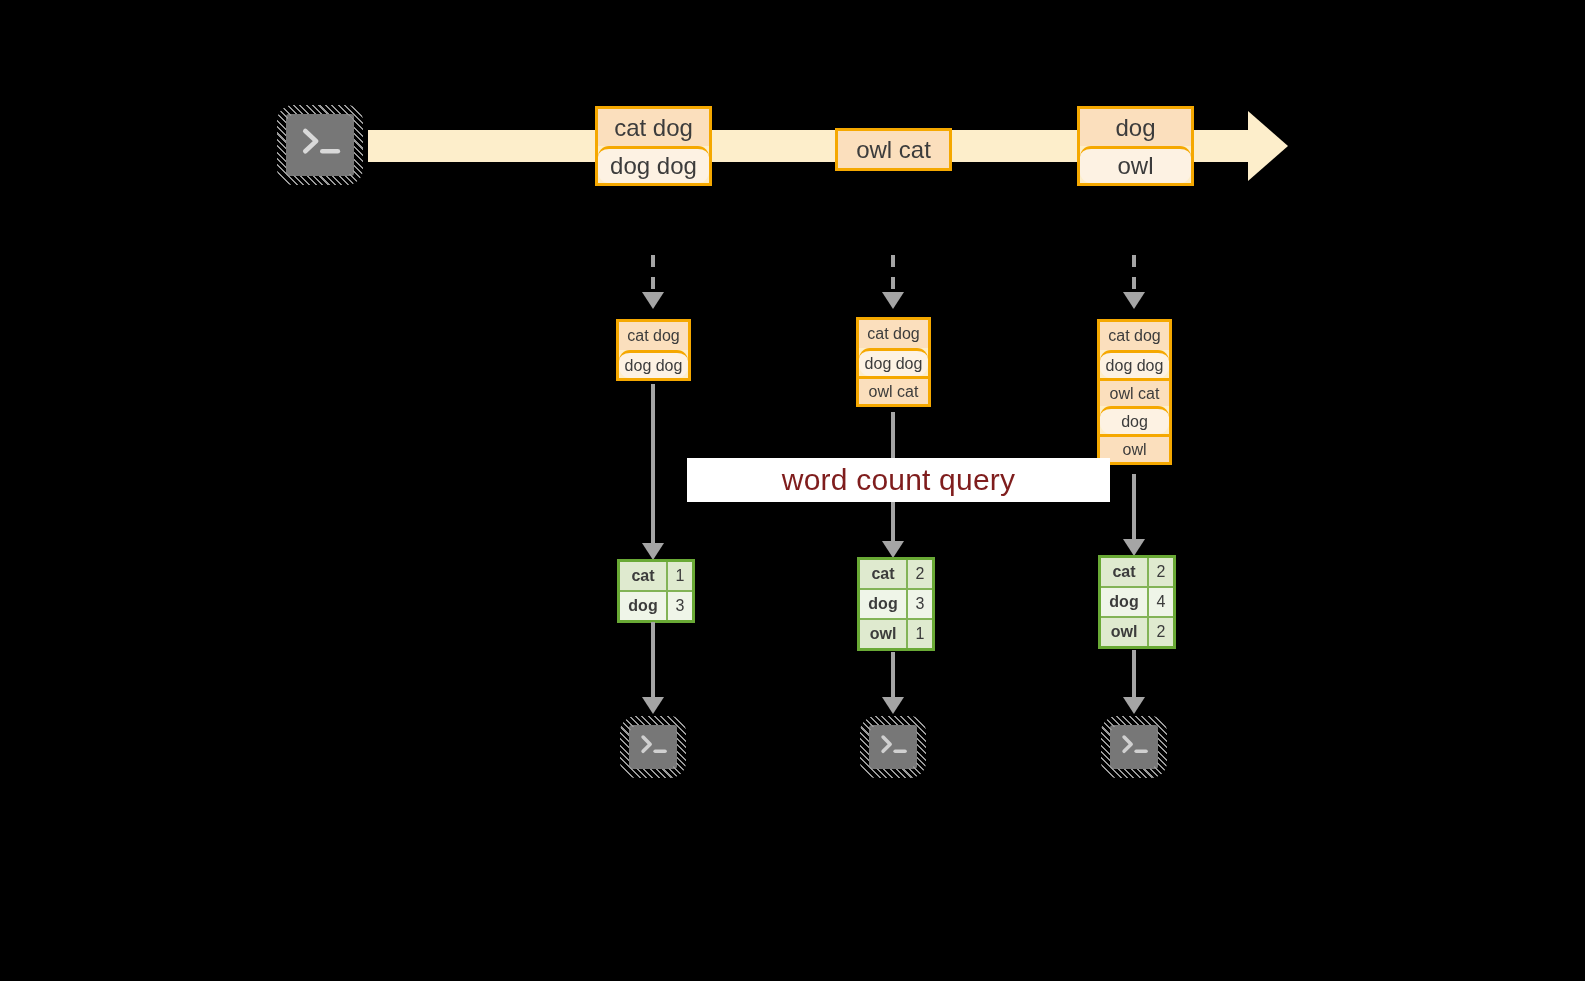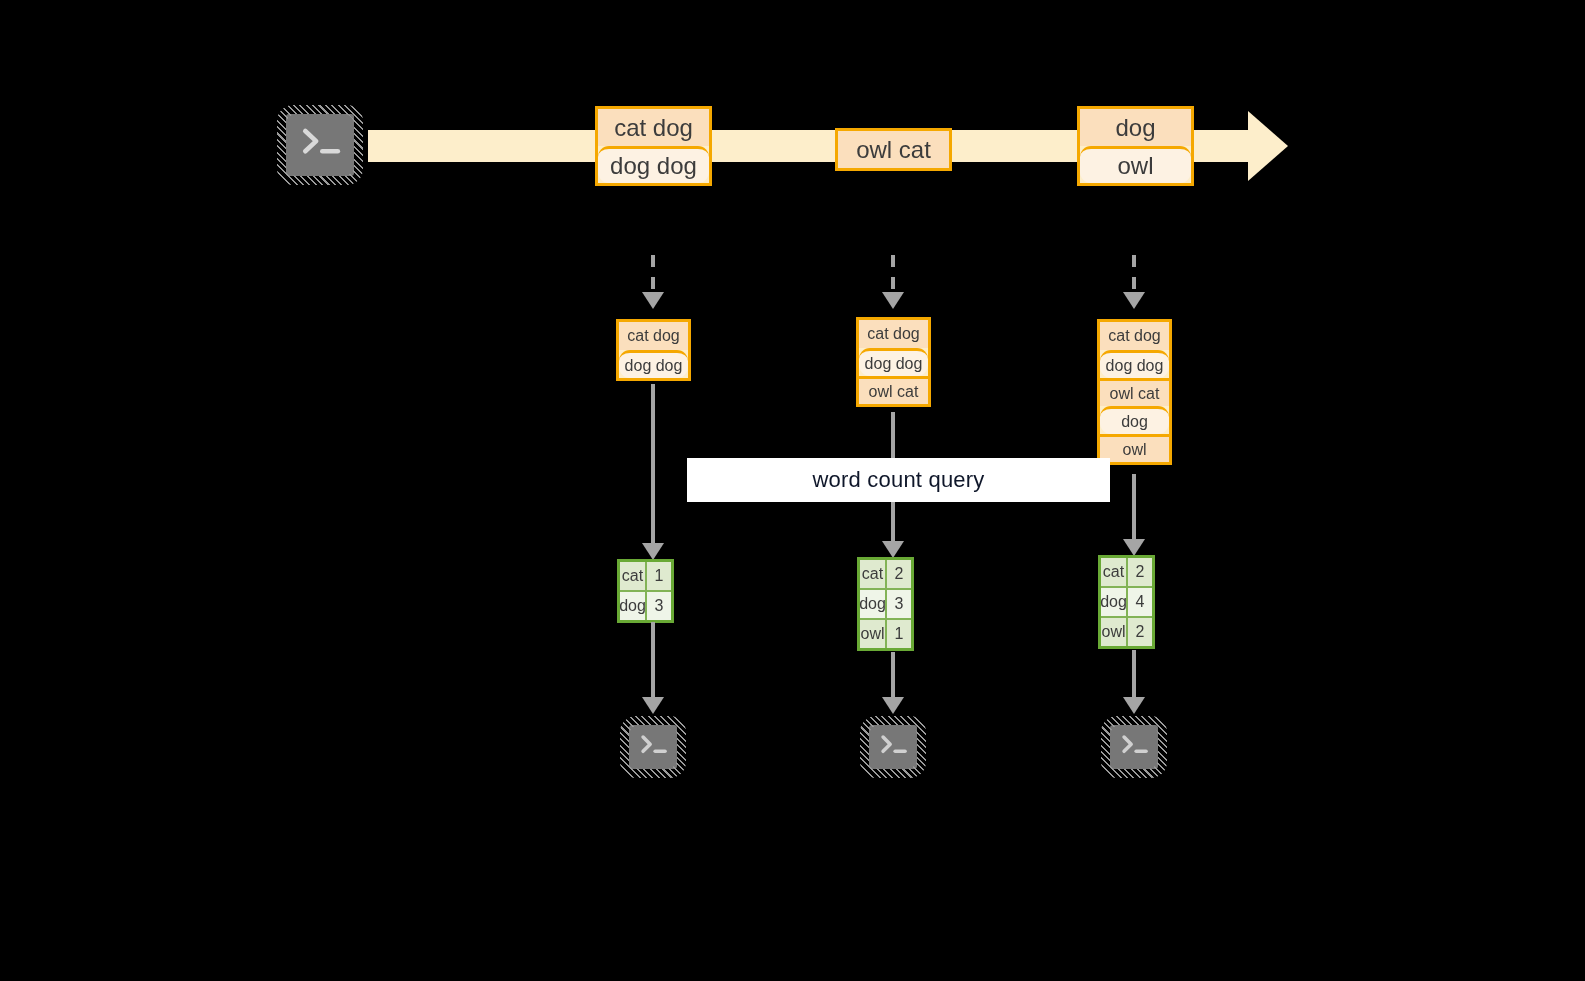--- a/index.html
+++ b/index.html
@@ -108,21 +108,21 @@
   }
   .res-row + .res-row { border-top: 2px solid #82b356; }
   .res-word, .res-count {
     box-sizing: border-box;
     display: flex;
     align-items: center;
     justify-content: center;
     font-size: 16px;
     color: #3c3c3c;
   }
-  .res-word { width: 25px; }
+  .res-word { width: 46px; font-weight: bold; }
   .res-count { width: 26px; border-left: 2px solid #82b356; }
   .res-row.shade-a .res-word,
   .res-row.shade-a .res-count { background: #dfeacf; }
   .res-row.shade-b .res-word,
   .res-row.shade-b .res-count { background: #eff5e8; }
 
   
   .conn {
     position: absolute;
     width: 4px;
@@ -145,22 +145,22 @@
   
   .query-band {
     position: absolute;
     background: #ffffff;
     display: flex;
     align-items: center;
     justify-content: center;
     z-index: 5;
   }
   .query-band span {
-    font-size: 22px;
-    color: #0f172a;
+    font-size: 30px;
+    color: #7f1d1d;
     letter-spacing: 0.2px;
   }
 </style>
 </head>
 <body>
 
 <div id="canvas">
 
   <div class="stream-shaft" style="left:368px; top:130px; width:880px; height:32px;"></div>
   <div class="stream-head" style="left:1248px; top:111px;"></div>

